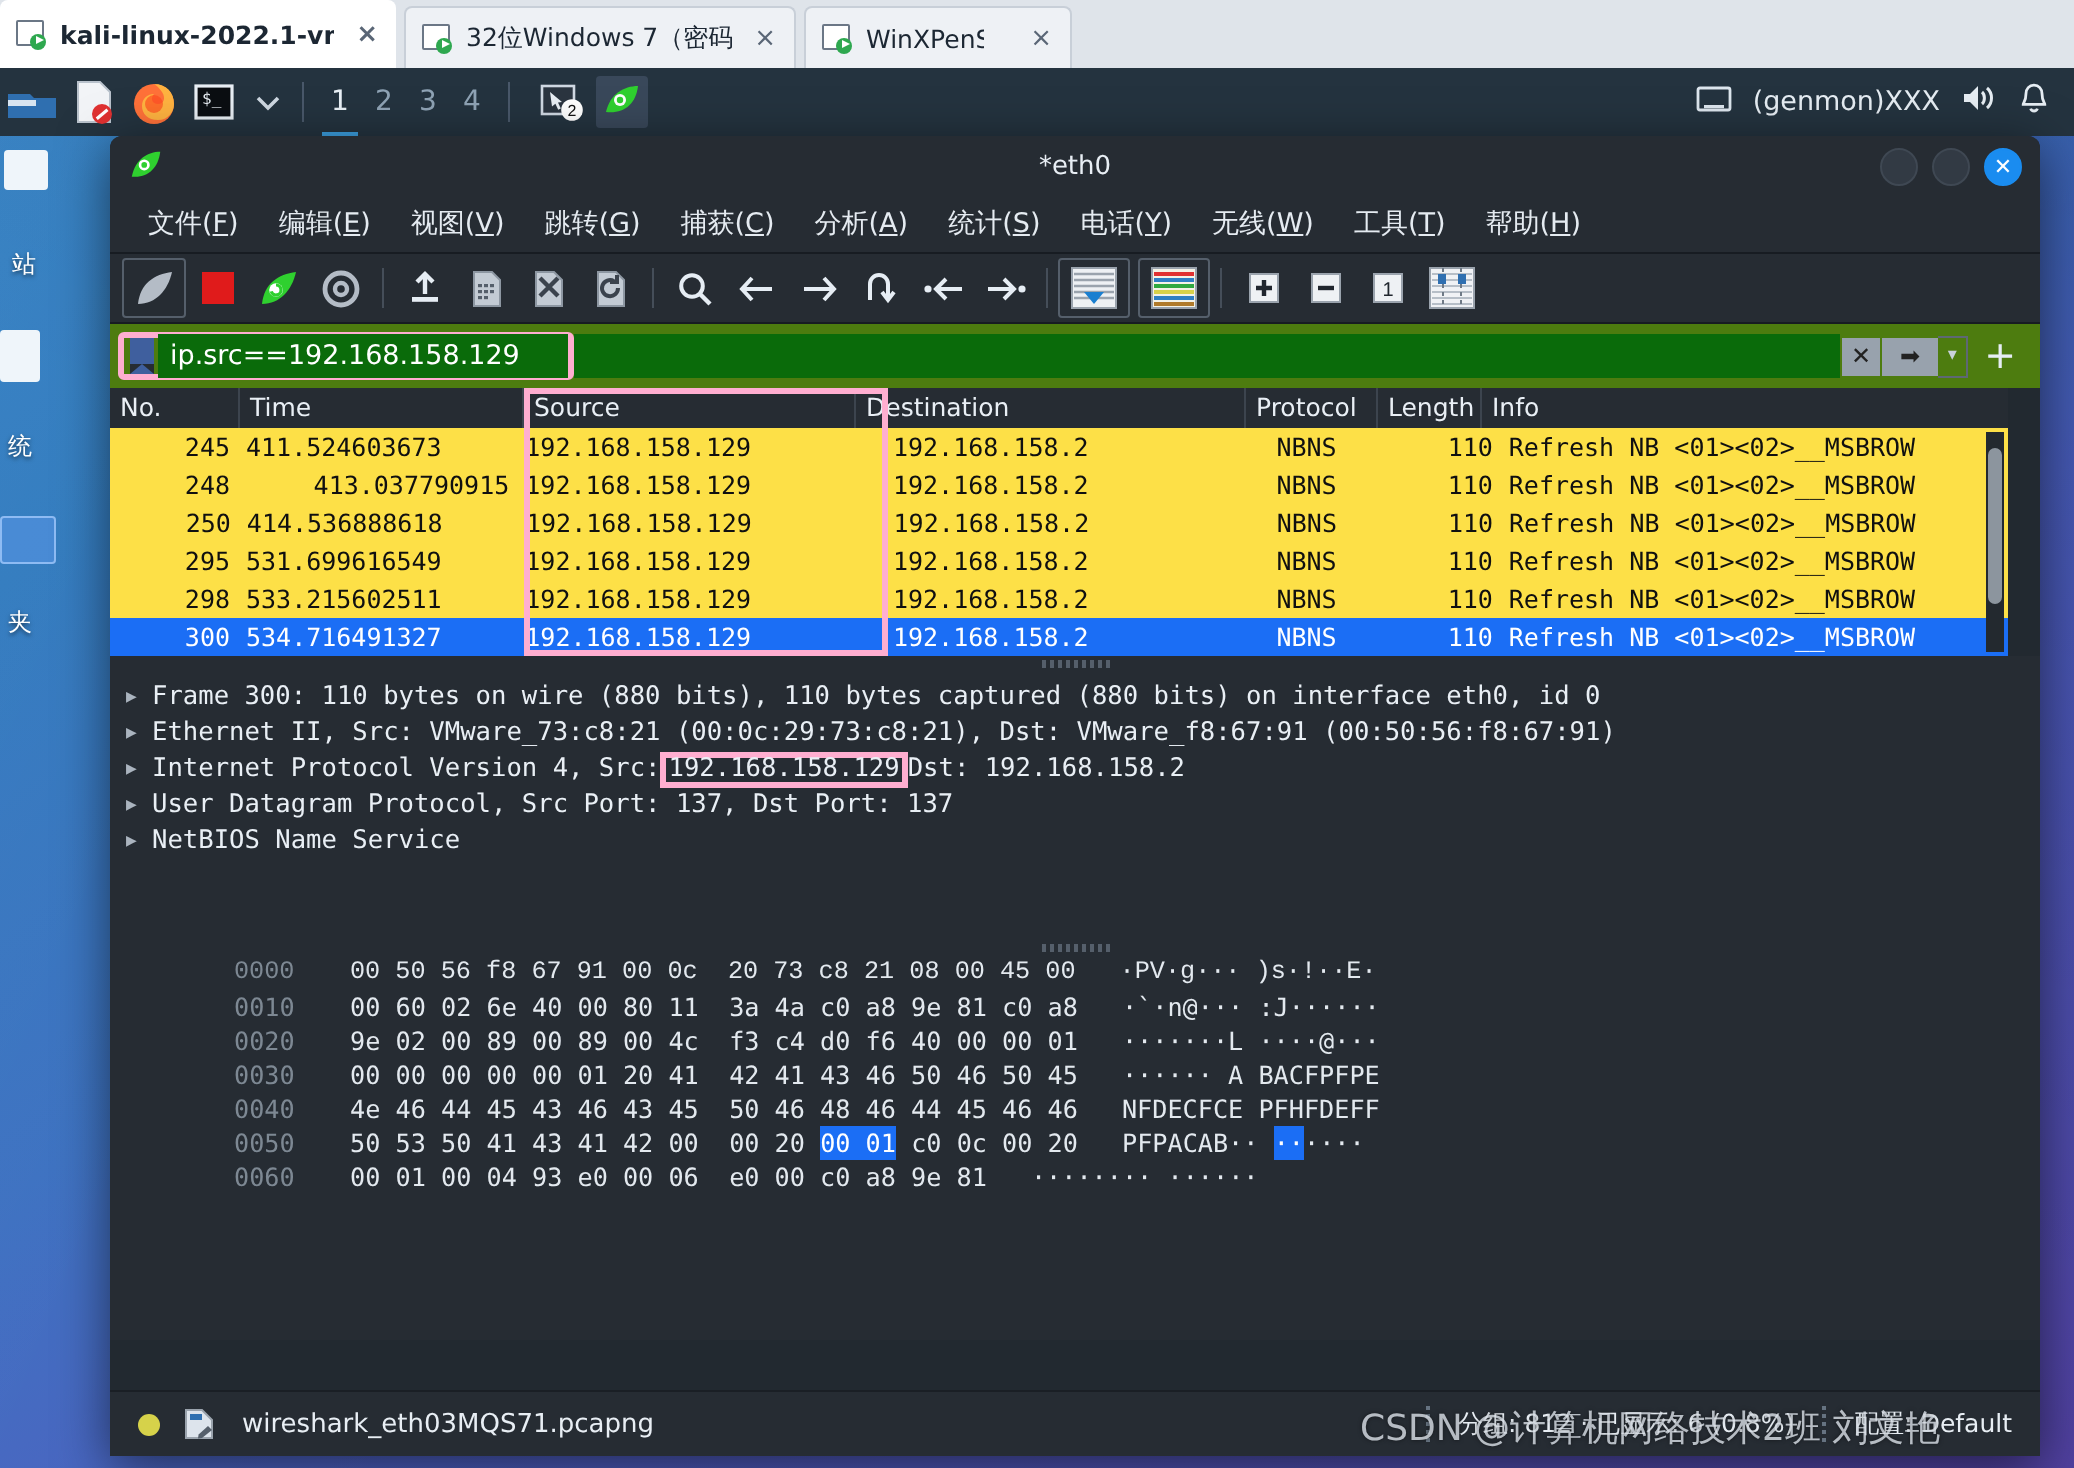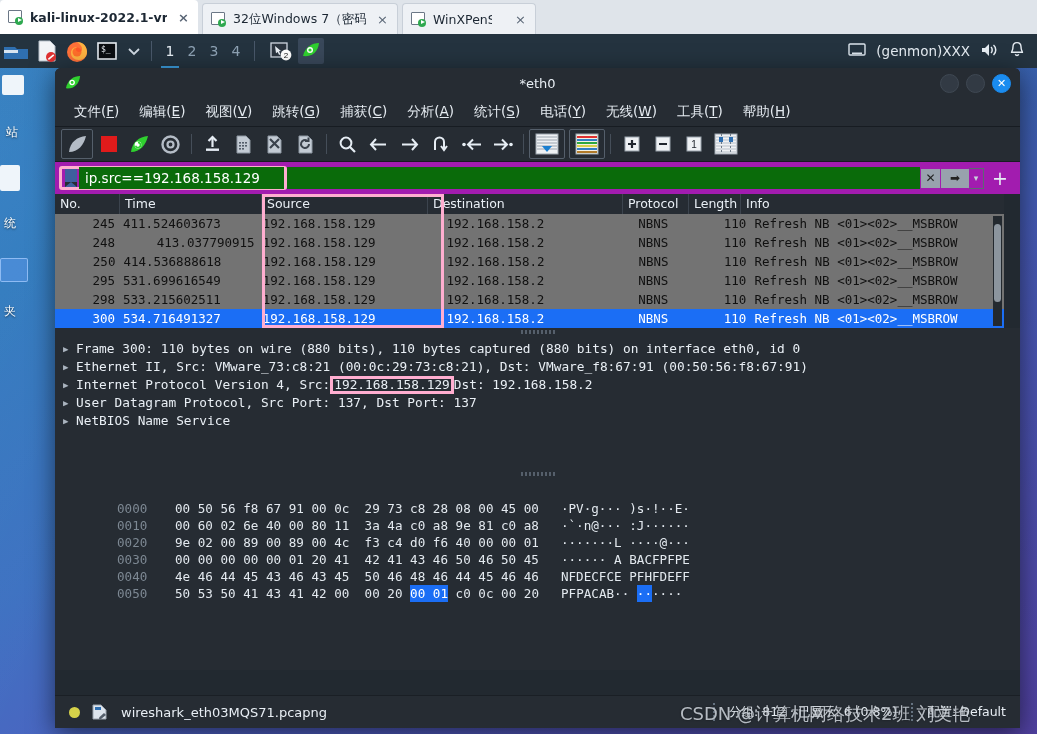--- a/index.html
+++ b/index.html
@@ -61,37 +61,37 @@
   .menu-item{color:#e5ebf1;font-size:13.5px;padding:3px 9px;white-space:nowrap;}
   .menu-item u{text-decoration:underline;}
 
   #toolbar{height:34px;background:#262c33;display:flex;align-items:center;padding-left:6px;gap:0px;
     border-bottom:1px solid #171c22;}
   .tb{width:31px;height:28px;display:flex;align-items:center;justify-content:center;position:relative;}
   .tb.boxed{border:1px solid #555f6b;border-radius:2px;width:30px;}
   .tb-sep{width:1px;height:20px;background:#454e59;margin:0 5px;}
 
   
-  #filterbar{height:26px;background:#a21caf;display:flex;align-items:center;padding:3px 4px;}
+  #filterbar{height:26px;background:#4d7c0f;display:flex;align-items:center;padding:3px 4px;}
   .filter-hl{border:3px solid #ffaed0;border-radius:3px;padding:0;display:flex;align-items:center;
     height:24px;box-sizing:border-box;}
   .bookmark{width:12px;height:18px;background:#3f5f9e;margin:0 2px 0 3px;position:relative;}
   .bookmark:after{content:"";position:absolute;left:0;bottom:0;border-left:6px solid #262c33;
     border-right:6px solid #262c33;border-bottom:5px solid transparent;}
   #filterinput{flex:1;height:22px;background:#0a6b0a;border:none;color:#ffffff;font-size:13.5px;
     font-family:"DejaVu Sans","Liberation Sans",sans-serif;padding:0 6px;outline:none;box-sizing:border-box;}
   .filter-btn{width:19px;height:19px;background:#98a2ad;color:#222;display:flex;align-items:center;
     justify-content:center;font-size:12px;margin-left:1px;}
   .filter-btn.arrow{width:28px;}
   .caret-btn{width:15px;height:19px;display:flex;align-items:center;justify-content:center;
     color:#c9d2db;font-size:9px;border:1px solid #5e6874;border-left:none;box-sizing:border-box;height:21px;}
   .plus-btn{color:#e6edf4;font-size:19px;padding:0 8px;line-height:1;}
 
   
-  #plist{background:#737373;margin:0 16px 0 0;position:relative;}
+  #plist{background:#fde047;margin:0 16px 0 0;position:relative;}
   #plist-head{display:flex;background:#262c33;height:20px;align-items:center;}
   .ph{color:#e9eff5;font-size:12.5px;padding-left:5px;box-sizing:border-box;height:20px;line-height:20px;
     border-right:1px solid #3c444e;overflow:hidden;white-space:nowrap;}
   .prow{display:flex;height:19px;align-items:center;font-family:"DejaVu Sans Mono","Liberation Mono",monospace;
     font-size:12.5px;color:#101010;white-space:nowrap;}
   .prow.sel{background:#1b6ef5;color:#ffffff;}
   .pc{box-sizing:border-box;padding:0 4px;overflow:hidden;height:19px;line-height:19px;}
   .pc.num{text-align:right;}
   .pc.len{text-align:right;}
   .src-hl{position:absolute;border:3px solid #ffaed0;box-sizing:border-box;pointer-events:none;}
@@ -544,23 +544,23 @@
       <span class="dtxt">User Datagram Protocol, Src Port: 137, Dst Port: 137</span>
     </div>
     <div class="dline">
       <span class="tri">▶</span>
       <span class="dtxt">NetBIOS Name Service</span>
     </div>
   </div>
 
   <div id="hex">
     <div class="grip" style="top:2px;"></div>
-    <div class="hrow" style="margin-top:22px;">
+    <div class="hrow" style="margin-top:0;font-family:Liberation Mono, monospace;">
       <span class="hoff">0000</span>
-      <span class="hbytes">00 50 56 f8 67 91 00 0c</span><span>  </span><span class="hbytes">29 73 c8 28 08 00 45 00</span>
+      <span class="hbytes">00 50 56 f8 67 91 00 0c</span><span>  </span><span class="hbytes">20 73 c8 21 08 00 45 00</span>
       <span class="hascii">·PV·g···</span><span> </span><span>)s·!··E·</span>
     </div>
     <div class="hrow">
       <span class="hoff">0010</span>
       <span class="hbytes">00 60 02 6e 40 00 80 11</span><span>  </span><span class="hbytes">3a 4a c0 a8 9e 81 c0 a8</span>
       <span class="hascii">·`·n@···</span><span> </span><span>:J······</span>
     </div>
     <div class="hrow">
       <span class="hoff">0020</span>
       <span class="hbytes">9e 02 00 89 00 89 00 4c</span><span>  </span><span class="hbytes">f3 c4 d0 f6 40 00 00 01</span>
@@ -573,20 +573,25 @@
     </div>
     <div class="hrow">
       <span class="hoff">0040</span>
       <span class="hbytes">4e 46 44 45 43 46 43 45</span><span>  </span><span class="hbytes">50 46 48 46 44 45 46 46</span>
       <span class="hascii">NFDECFCE</span><span> </span><span>PFHFDEFF</span>
     </div>
     <div class="hrow">
       <span class="hoff">0050</span>
       <span class="hbytes">50 53 50 41 43 41 42 00</span><span>  </span><span class="hbytes">00 20 </span><span class="bsel">00 01</span><span class="hbytes"> c0 0c 00 20</span>
       <span class="hascii">PFPACAB·</span><span>· </span><span class="bsel">··</span><span>····</span>
+    </div>
+    <div class="hrow">
+      <span class="hoff">0060</span>
+      <span class="hbytes">00 01 00 04 93 e0 00 06</span><span>  </span><span class="hbytes">e0 00 c0 a8 9e 81</span>
+      <span class="hascii">········</span><span> </span><span>······</span>
     </div>
   </div>
 
   <div id="status">
     <span class="st-dot"></span>
     <span class="st-doc">
       <svg width="15" height="16" viewBox="0 0 15 16">
           <path d="M1 1h8l5 5v9H1z" fill="#dde4ec" stroke="#9aa3ad"></path>
           <path d="M3 3h6v3H3z" fill="#2f6fb0"></path>
           <path d="M12 9l2 2-5 4-2 .3.3-2z" fill="#555f6b"></path>

